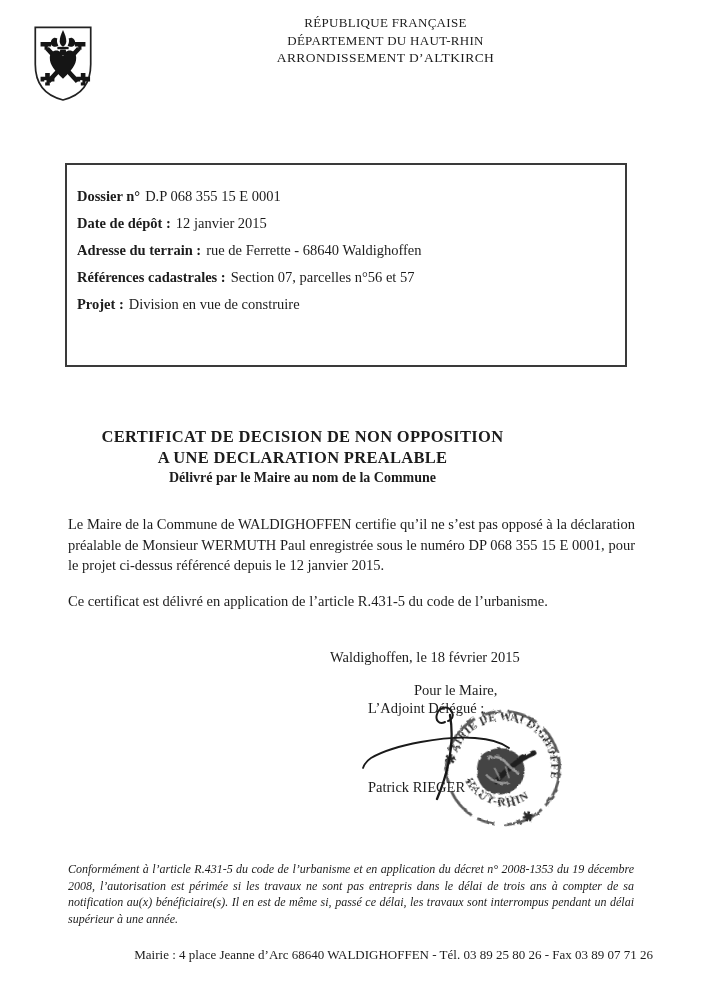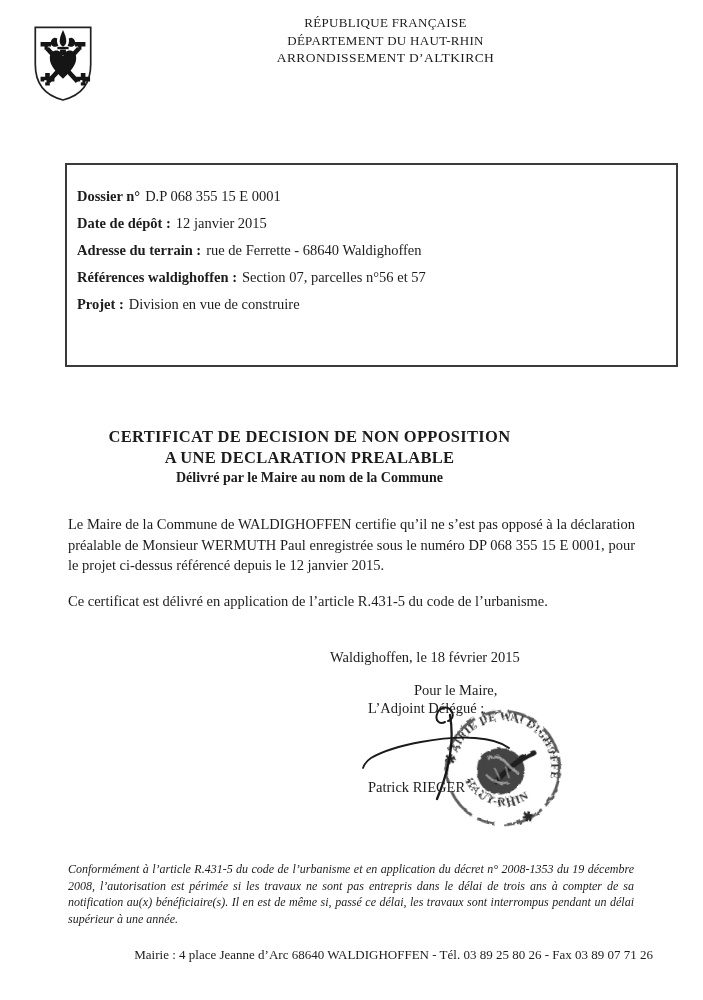--- a/index.html
+++ b/index.html
@@ -13,28 +13,28 @@
   }
   
   .arms{position:absolute;left:30px;top:22px;width:66px;height:82px;}
   .header{position:absolute;left:0;top:14px;width:703px;text-align:center;padding-left:46px;box-sizing:border-box;line-height:1.35;margin-left:11px;}
   .h-rep{font-size:13px;letter-spacing:.3px;}
   .h-dep{font-size:13px;letter-spacing:.3px;}
   .h-com{font-size:17px;letter-spacing:.6px;margin-top:1px;}
   .h-arr{font-size:13.5px;letter-spacing:.4px;}
   
   .dossier-box{
-    position:absolute;left:65px;top:163px;width:613px;height:204px;
+    position:absolute;left:65px;top:163px;width:562px;height:204px;
     border:2px solid #3a3a3a;box-sizing:border-box;
     padding:18px 10px 0 10px;
   }
   .dossier-row{font-size:14.5px;line-height:27px;white-space:nowrap;}
   .dossier-row b{font-weight:bold;margin-right:5px;}
   
-  .title-block{position:absolute;left:0;top:426px;width:605px;text-align:center;padding-left:7px;}
+  .title-block{position:absolute;left:0;top:426px;width:605px;text-align:center;}
   .title-l1,.title-l2{font-size:16.5px;font-weight:bold;letter-spacing:.3px;line-height:21px;}
   .title-sub{font-size:14px;font-weight:bold;line-height:19px;}
   
   .para1{position:absolute;left:68px;top:514px;width:567px;font-size:14.5px;line-height:20.5px;text-align:justify;}
   .para2{position:absolute;left:68px;top:591px;width:567px;font-size:14.5px;line-height:20px;}
   .place-date{position:absolute;left:330px;top:649px;font-size:14.5px;}
   
   .for-mayor{position:absolute;left:368px;top:681px;font-size:14.5px;line-height:18px;margin-left:46px;}
   .role{position:absolute;left:368px;top:699px;font-size:14.5px;line-height:18px;}
   .sig{position:absolute;left:355px;top:698px;width:160px;height:110px;z-index:2;}
@@ -94,21 +94,21 @@
     <div class="dossier-row">
       <b>Dossier n°</b><span>D.P 068 355 15 E 0001</span>
     </div>
     <div class="dossier-row">
       <b>Date de dépôt :</b><span>12 janvier 2015</span>
     </div>
     <div class="dossier-row">
       <b>Adresse du terrain :</b><span>rue de Ferrette - 68640 Waldighoffen</span>
     </div>
     <div class="dossier-row">
-      <b>Références waldighoffen :</b><span>Section 07, parcelles n°56 et 57</span>
+      <b>Références cadastrales :</b><span>Section 07, parcelles n°56 et 57</span>
     </div>
     <div class="dossier-row">
       <b>Projet :</b><span>Division en vue de construire</span>
     </div>
   </div>
 
   <div class="title-block">
     <div class="title-l1">CERTIFICAT DE DECISION DE NON OPPOSITION</div>
     <div class="title-l2">A UNE DECLARATION PREALABLE</div>
     <div class="title-sub">Délivré par le Maire au nom de la Commune</div>

